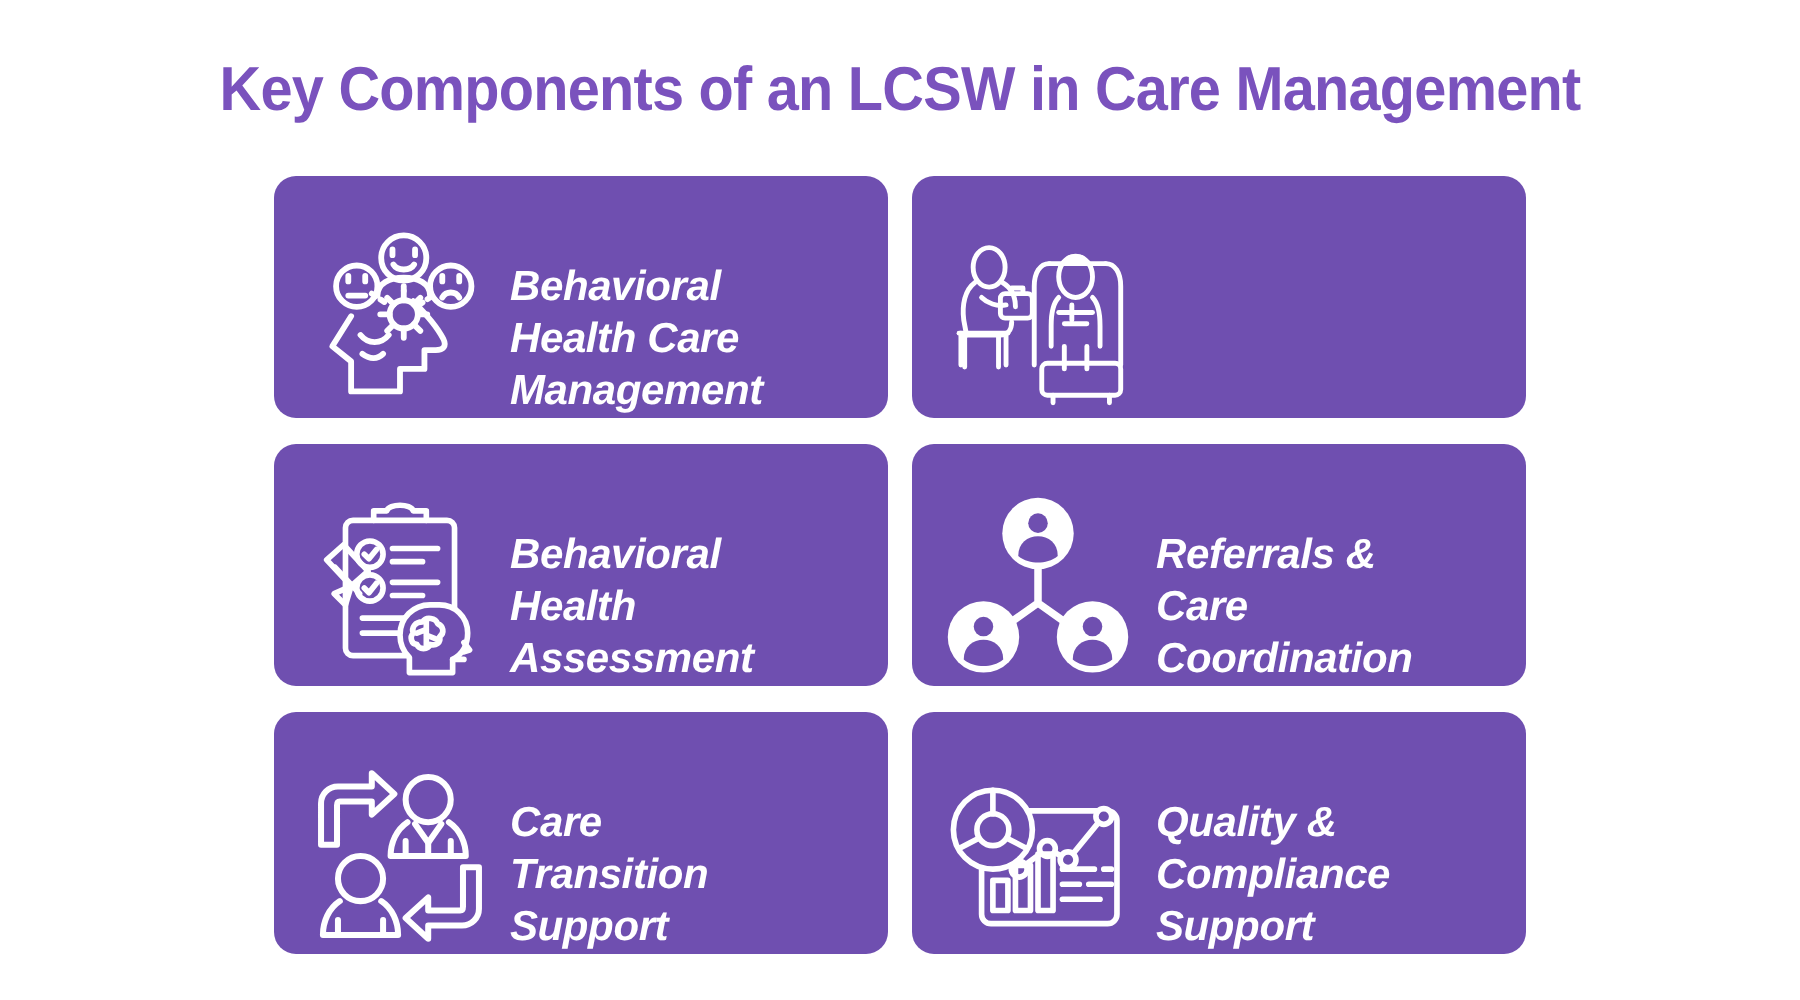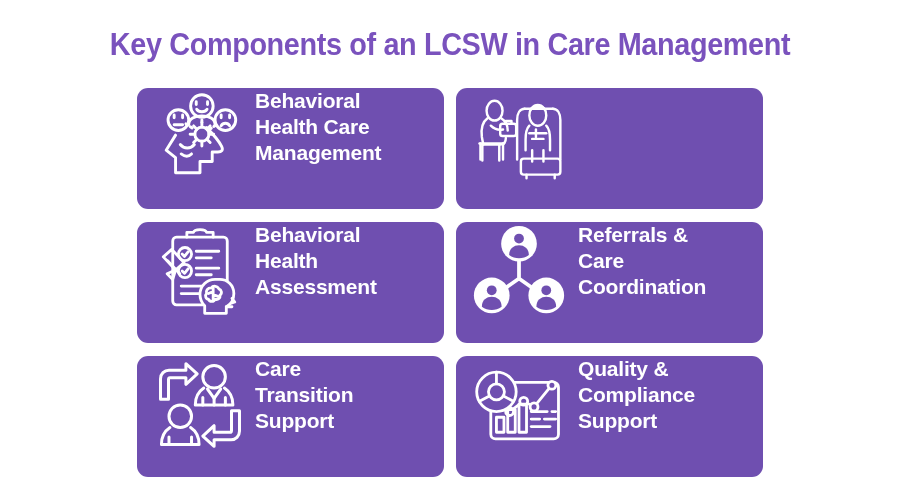--- a/index.html
+++ b/index.html
@@ -45,24 +45,25 @@
     grid-template-columns: 307px 307px;
     grid-template-rows: 121px 121px 121px;
     column-gap: 12px;
     row-gap: 13px;
   }
   .card {
     background: #6f4fb0;
     border-radius: 11px;
     display: flex;
     flex-direction: row;
-    align-items: flex-start;
+    align-items: flex-end;
     box-sizing: border-box;
     padding: 0 8px 0 14px;
     overflow: hidden;
+    font-style: italic;
   }
   .card-icon {
     flex: 0 0 auto;
     width: 98px;
     height: 98px;
     display: flex;
     align-items: center;
     justify-content: center;
   }
   .card-icon svg {

